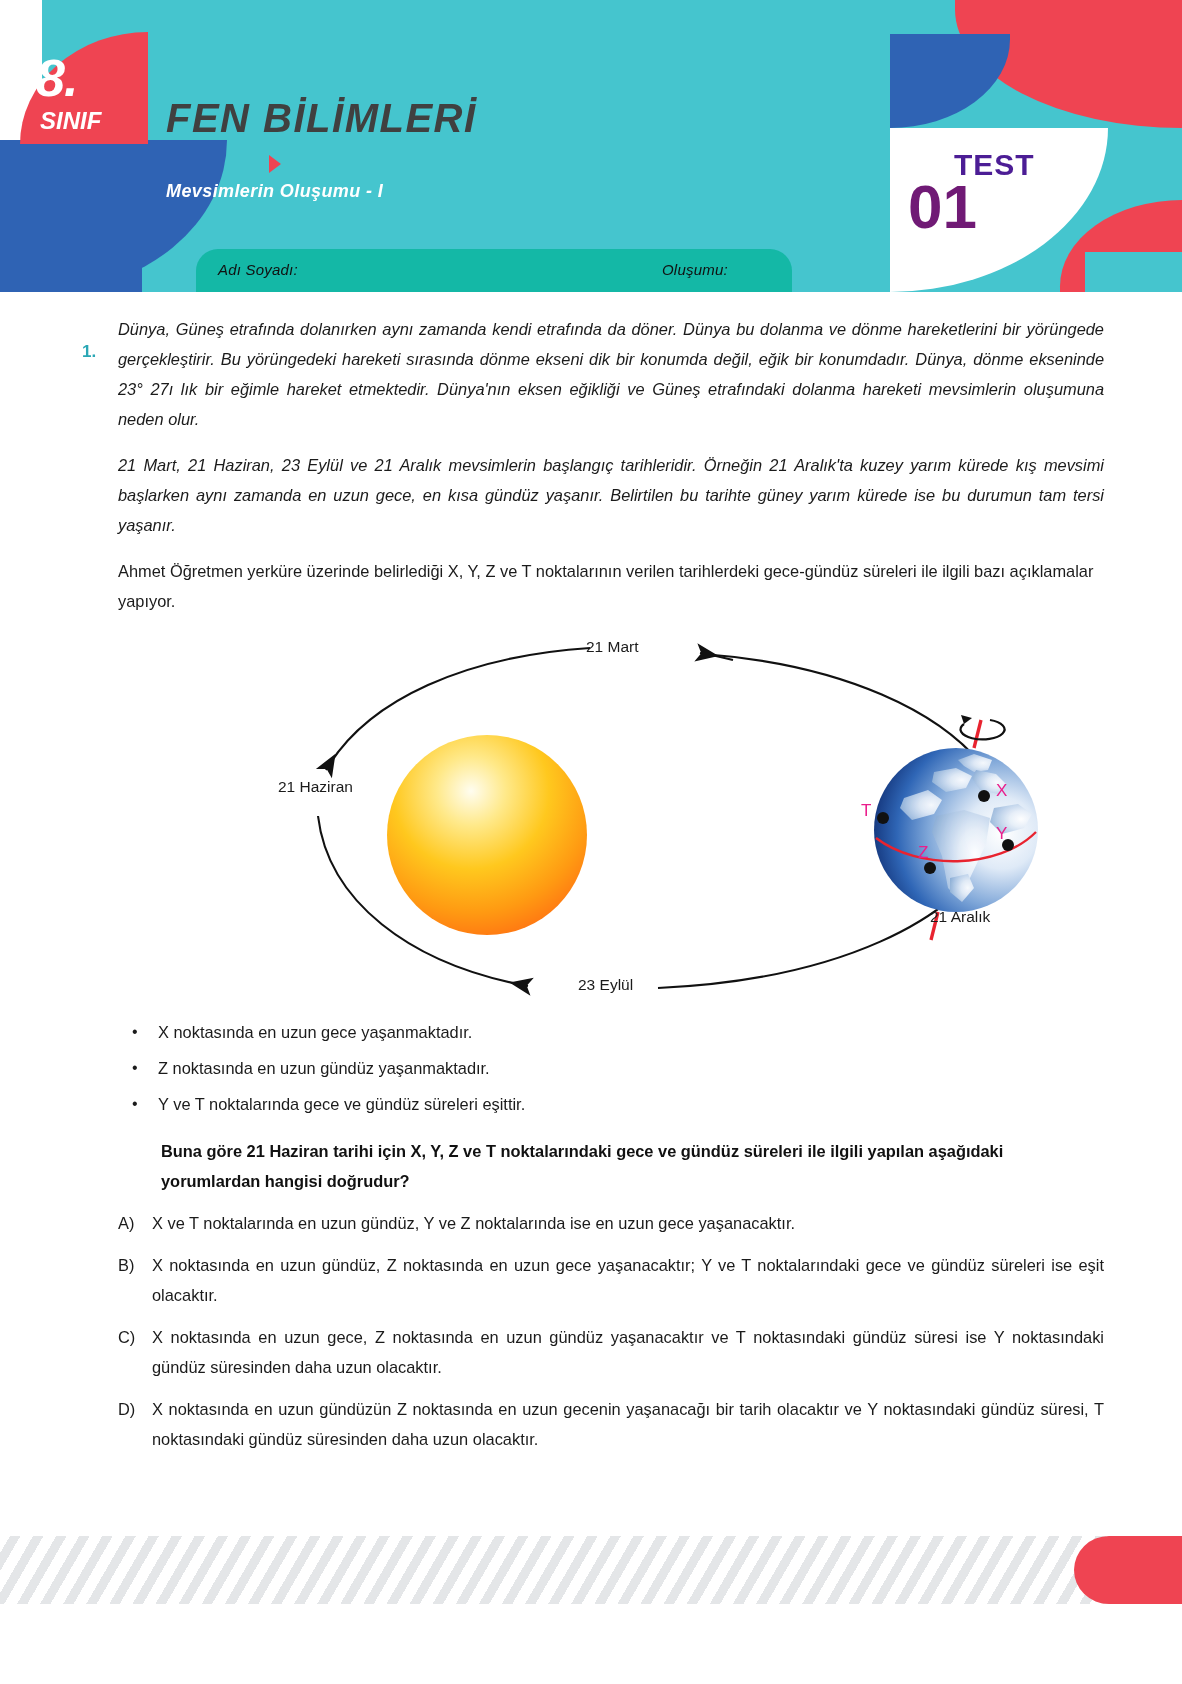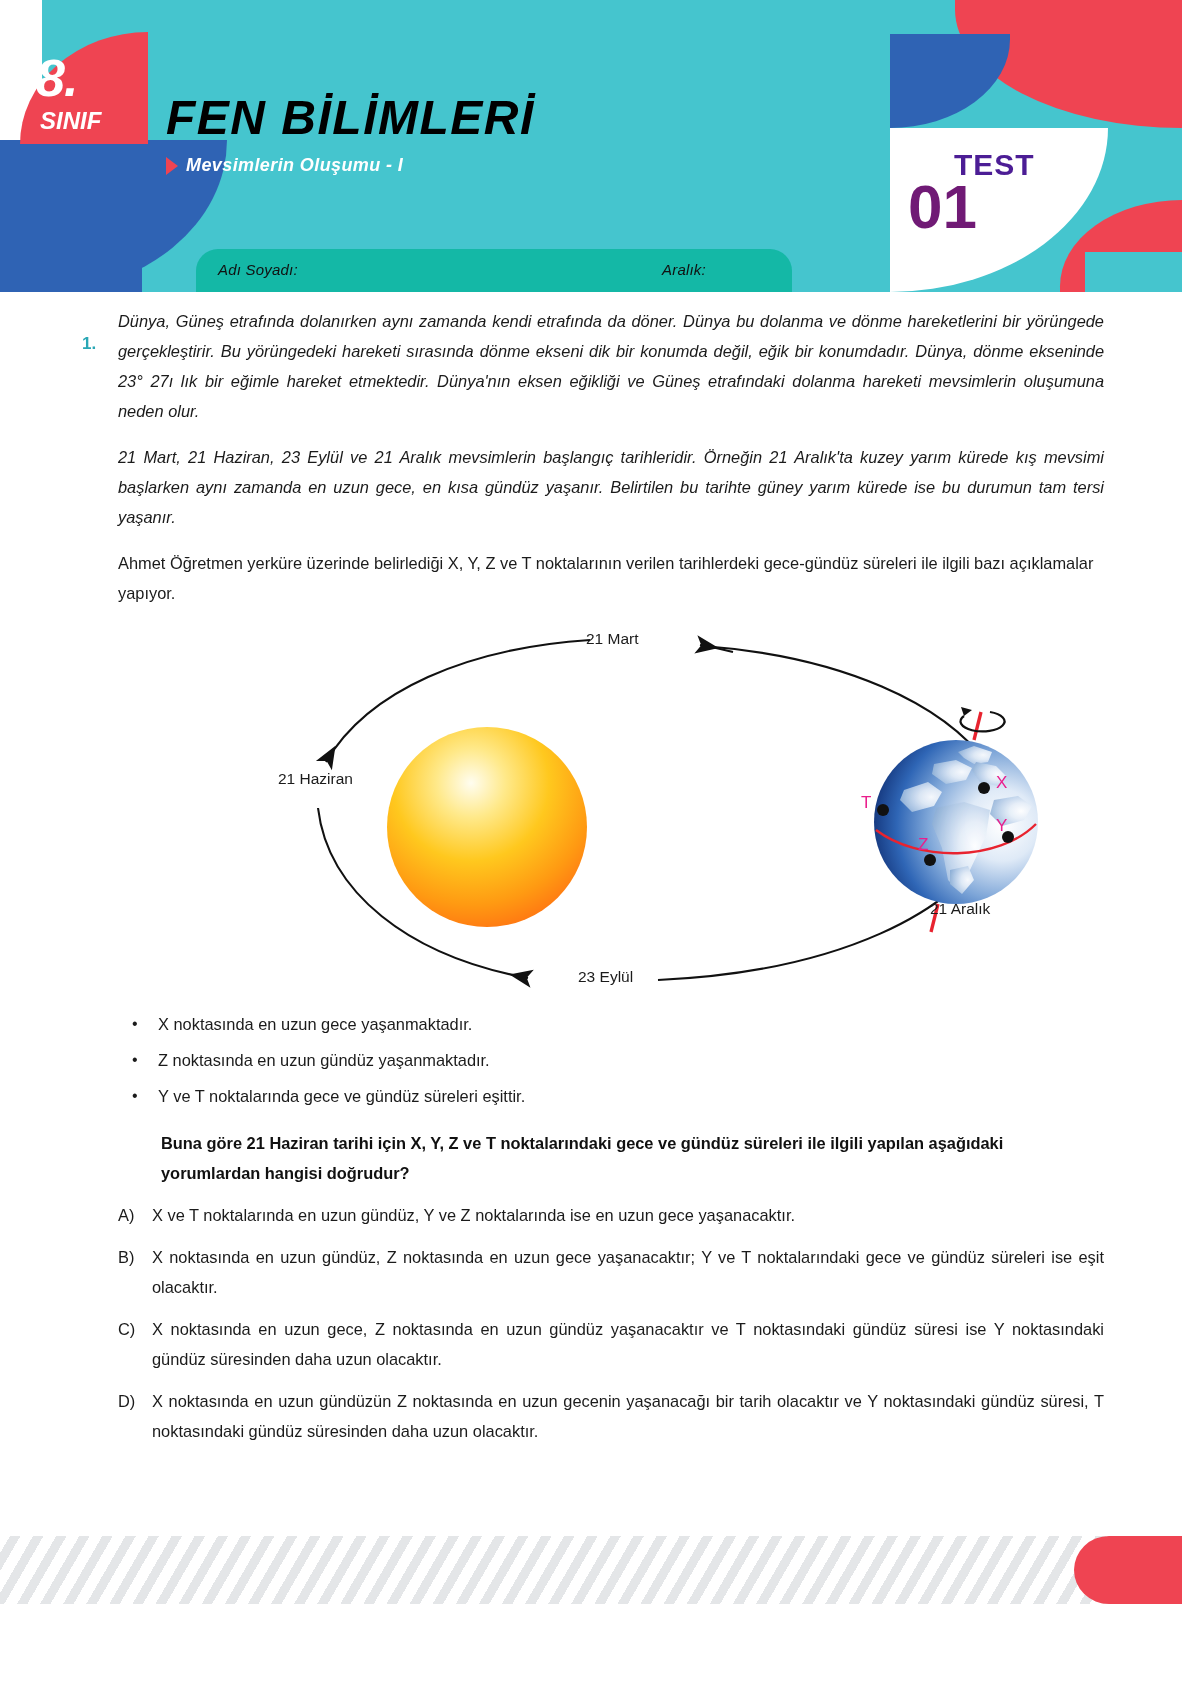--- a/index.html
+++ b/index.html
@@ -37,24 +37,24 @@
     color:#ffffff; font-size:52px; font-weight:bold; font-style:italic;
     letter-spacing:-1px; line-height:52px;
   }
   .badge-sinif {
     position:absolute; left:40px; top:108px; width:104px;
     color:#ffffff; font-size:24px; font-weight:bold; font-style:italic;
     letter-spacing:0px; line-height:26px;
   }
   .hdr-title {
     position:absolute; left:166px; top:92px;
-    color:#000000; font-size:48px; font-weight:bold; font-style:italic;
+    color:#404040; font-size:40px; font-weight:bold; font-style:italic;
     letter-spacing:1.5px; line-height:52px;
   }
-  .hdr-sub-wrap { position:absolute; left:166px; top:155px; display:flex; align-items:center; gap:8px; }
+  .hdr-sub-wrap { position:absolute; left:166px; top:155px; display:flex; align-items:center; gap:8px;flex-direction:column; }
   .hdr-sub-marker {
     width:0;height:0;
     border-top:9px solid transparent;
     border-bottom:9px solid transparent;
     border-left:12px solid #ef4452;
   }
   .hdr-sub {
     color:#ffffff; font-size:18px; font-weight:bold; font-style:italic;
     letter-spacing:0.4px;
   }
@@ -112,21 +112,21 @@
   .content { position:absolute; left:0; top:292px; width:1182px; }
 
   .q-row { position:relative; padding-left:118px; padding-right:78px; }
   .q-num {
     position:absolute; left:82px; top:28px;
     color:#2aa7b5; font-size:17px; font-weight:bold;
   }
   .para {
     font-size:16.4px; line-height:30px; color:#1b1b1b;
     font-style:italic; text-align:justify;
-    margin-top:14px;
+    margin-top:22px;
   }
   .para.p2 { margin-top:16px; }
   .para.plain { font-style:normal; margin-top:16px; text-align:left; }
 
   
   .diagram { position:relative; width:1064px; height:390px; margin-left:-40px; margin-top:4px; }
   .diagram svg { display:block; }
   .dg-label {
     position:absolute; font-size:15.5px; color:#1b1b1b; white-space:nowrap;
   }
@@ -178,21 +178,21 @@
   <div class="hdr-r-red"></div>
   <div class="hdr-r-blue"></div>
   <div class="hdr-r-white"></div>
   <div class="hdr-r-red-bot"></div>
   <div class="hdr-r-teal-bot"></div>
   <div class="test-label">TEST</div>
   <div class="test-num">01</div>
 
   <div class="namebox">
     <span class="namebox-adi">Adı Soyadı:</span>
-    <span class="namebox-sinif">Aralık:</span>
+    <span class="namebox-sinif">Oluşumu:</span>
   </div>
 </div>
 
 <div class="content">
   <div class="q-row">
     <div class="q-num">1.</div>
 
     <div class="para">Dünya, Güneş etrafında dolanırken aynı zamanda kendi etrafında da döner. Dünya bu dolanma ve dönme hareketlerini bir yörüngede gerçekleştirir. Bu yörüngedeki hareketi sırasında dönme ekseni dik bir konumda değil, eğik bir konumdadır. Dünya, dönme ekseninde 23° 27ı lık bir eğimle hareket etmektedir. Dünya'nın eksen eğikliği ve Güneş etrafındaki dolanma hareketi mevsimlerin oluşumuna neden olur.</div>
     <div class="para p2">21 Mart, 21 Haziran, 23 Eylül ve 21 Aralık mevsimlerin başlangıç tarihleridir. Örneğin 21 Aralık'ta kuzey yarım kürede kış mevsimi başlarken aynı zamanda en uzun gece, en kısa gündüz yaşanır. Belirtilen bu tarihte güney yarım kürede ise bu durumun tam tersi yaşanır.</div>
     <div class="para plain">Ahmet Öğretmen yerküre üzerinde belirlediği X, Y, Z ve T noktalarının verilen tarihlerdeki gece-gündüz süreleri ile ilgili bazı açıklamalar yapıyor.</div>

